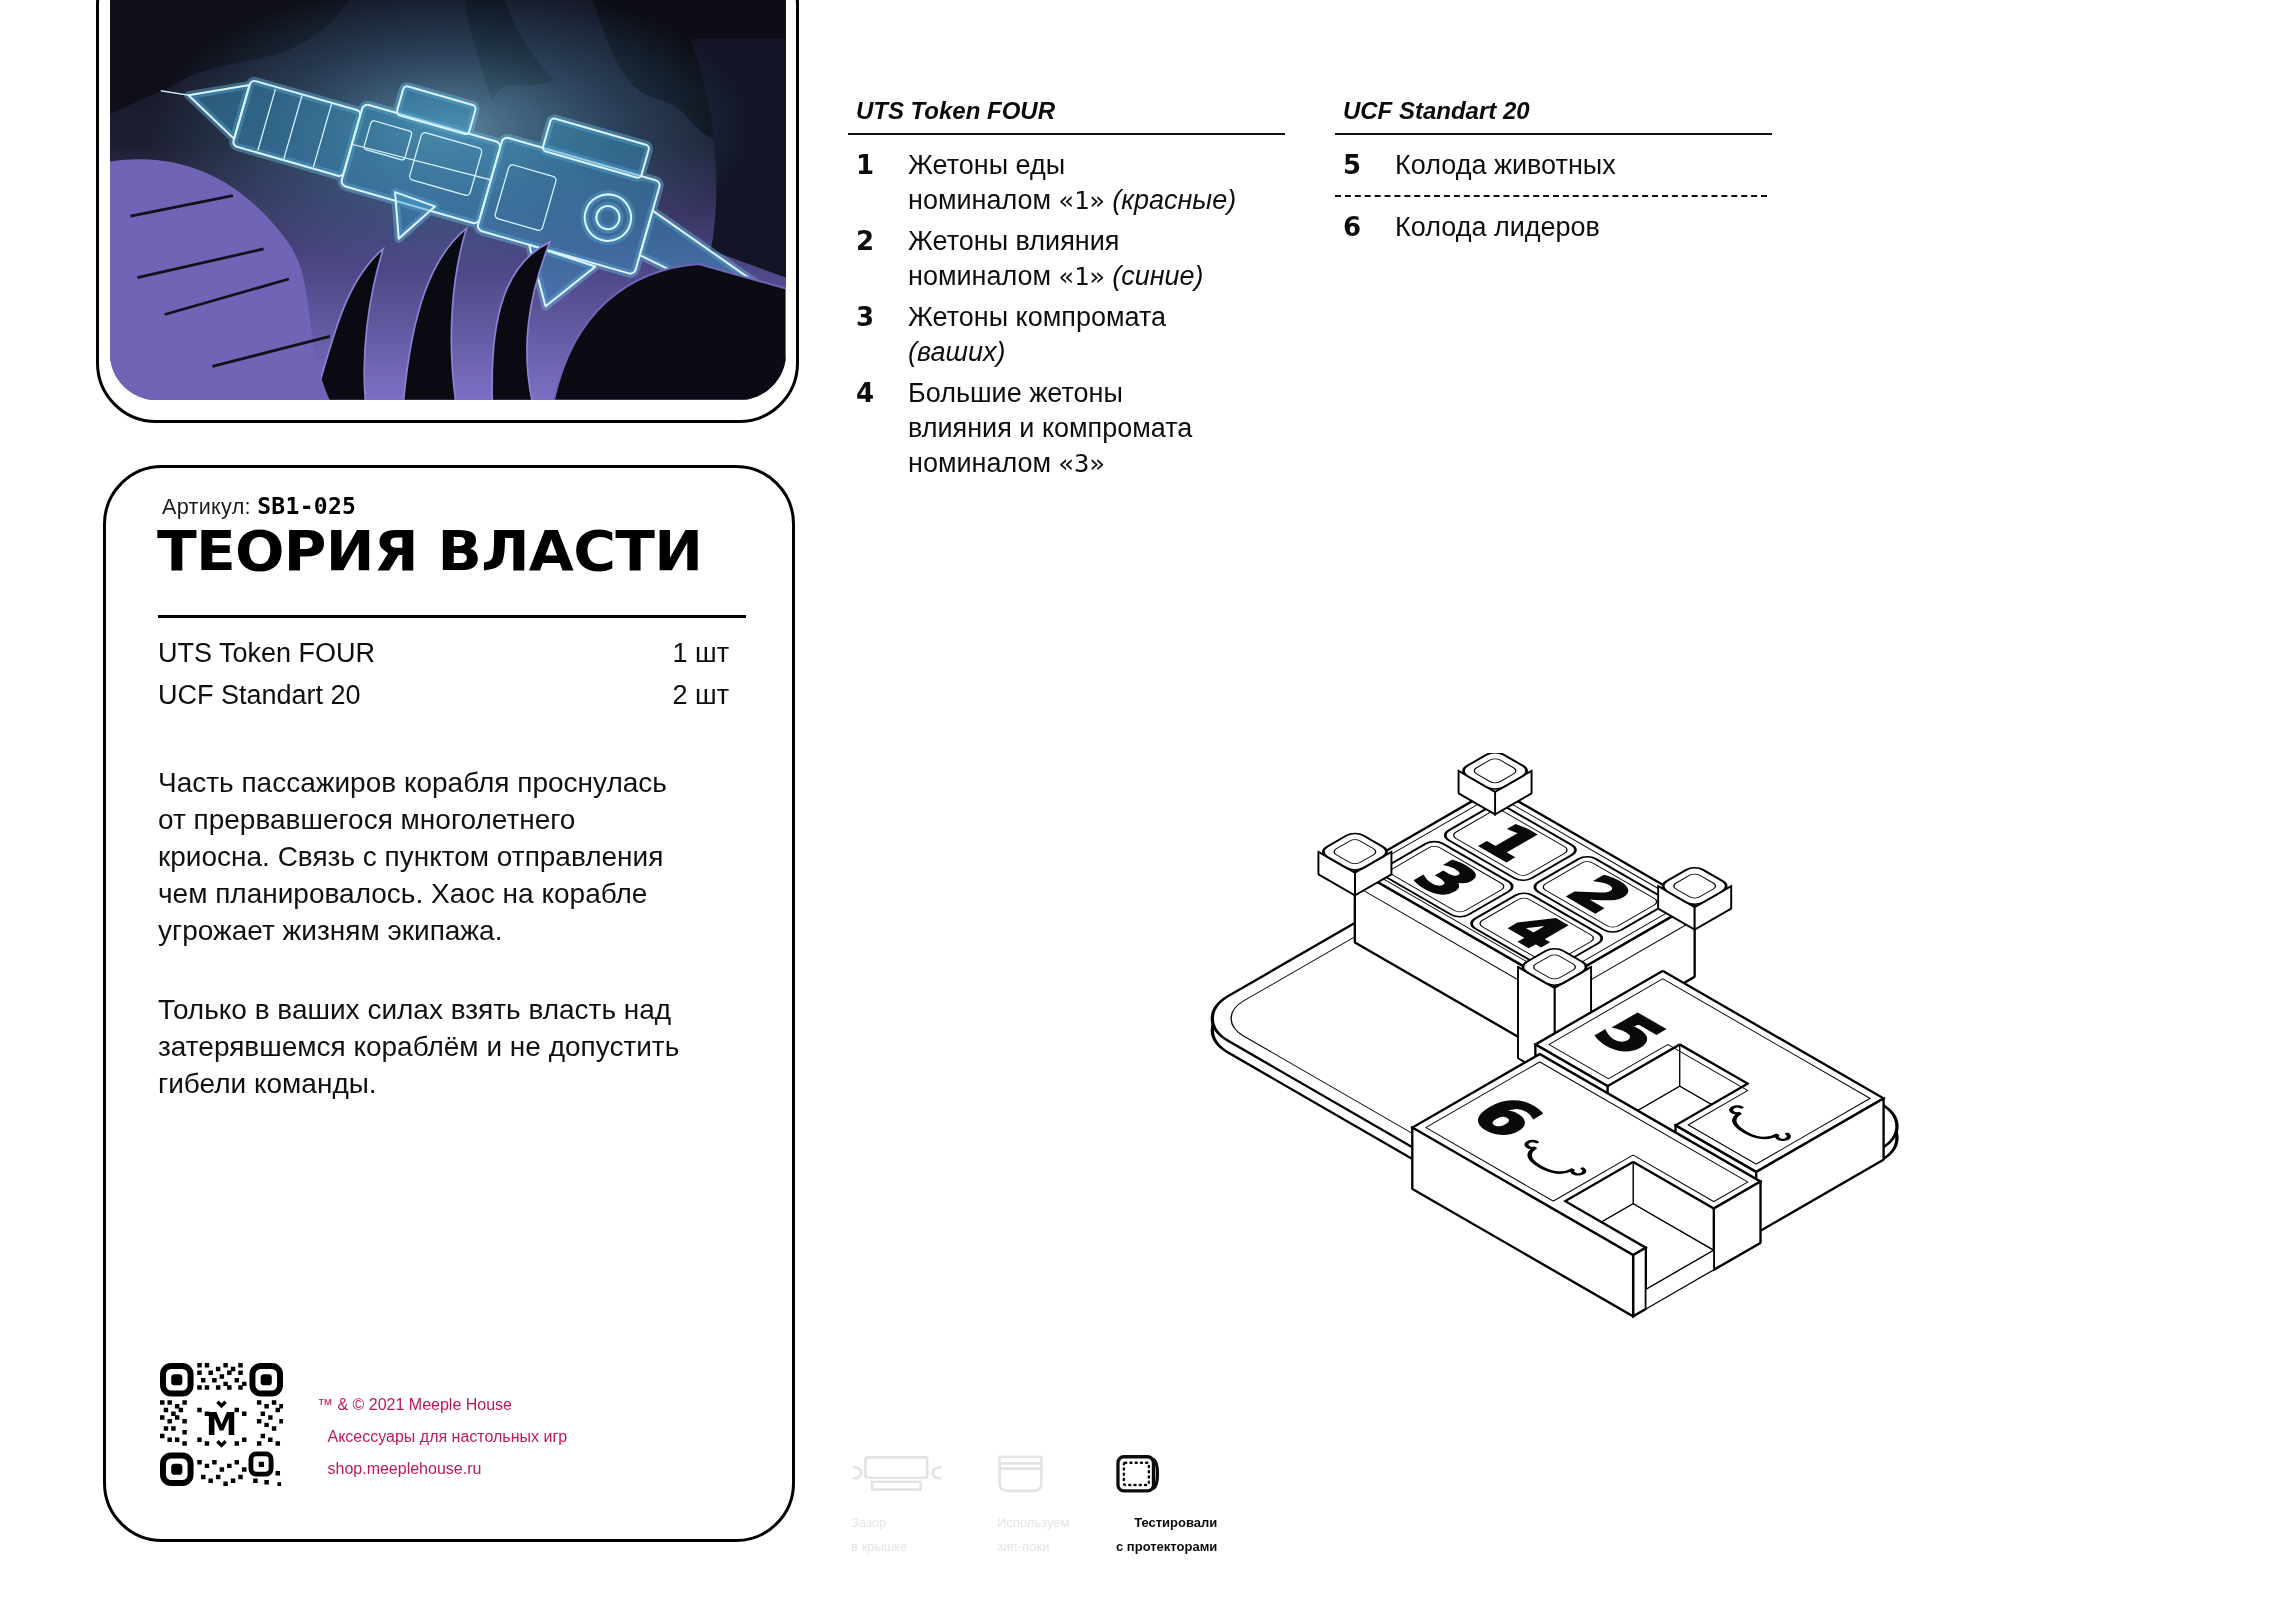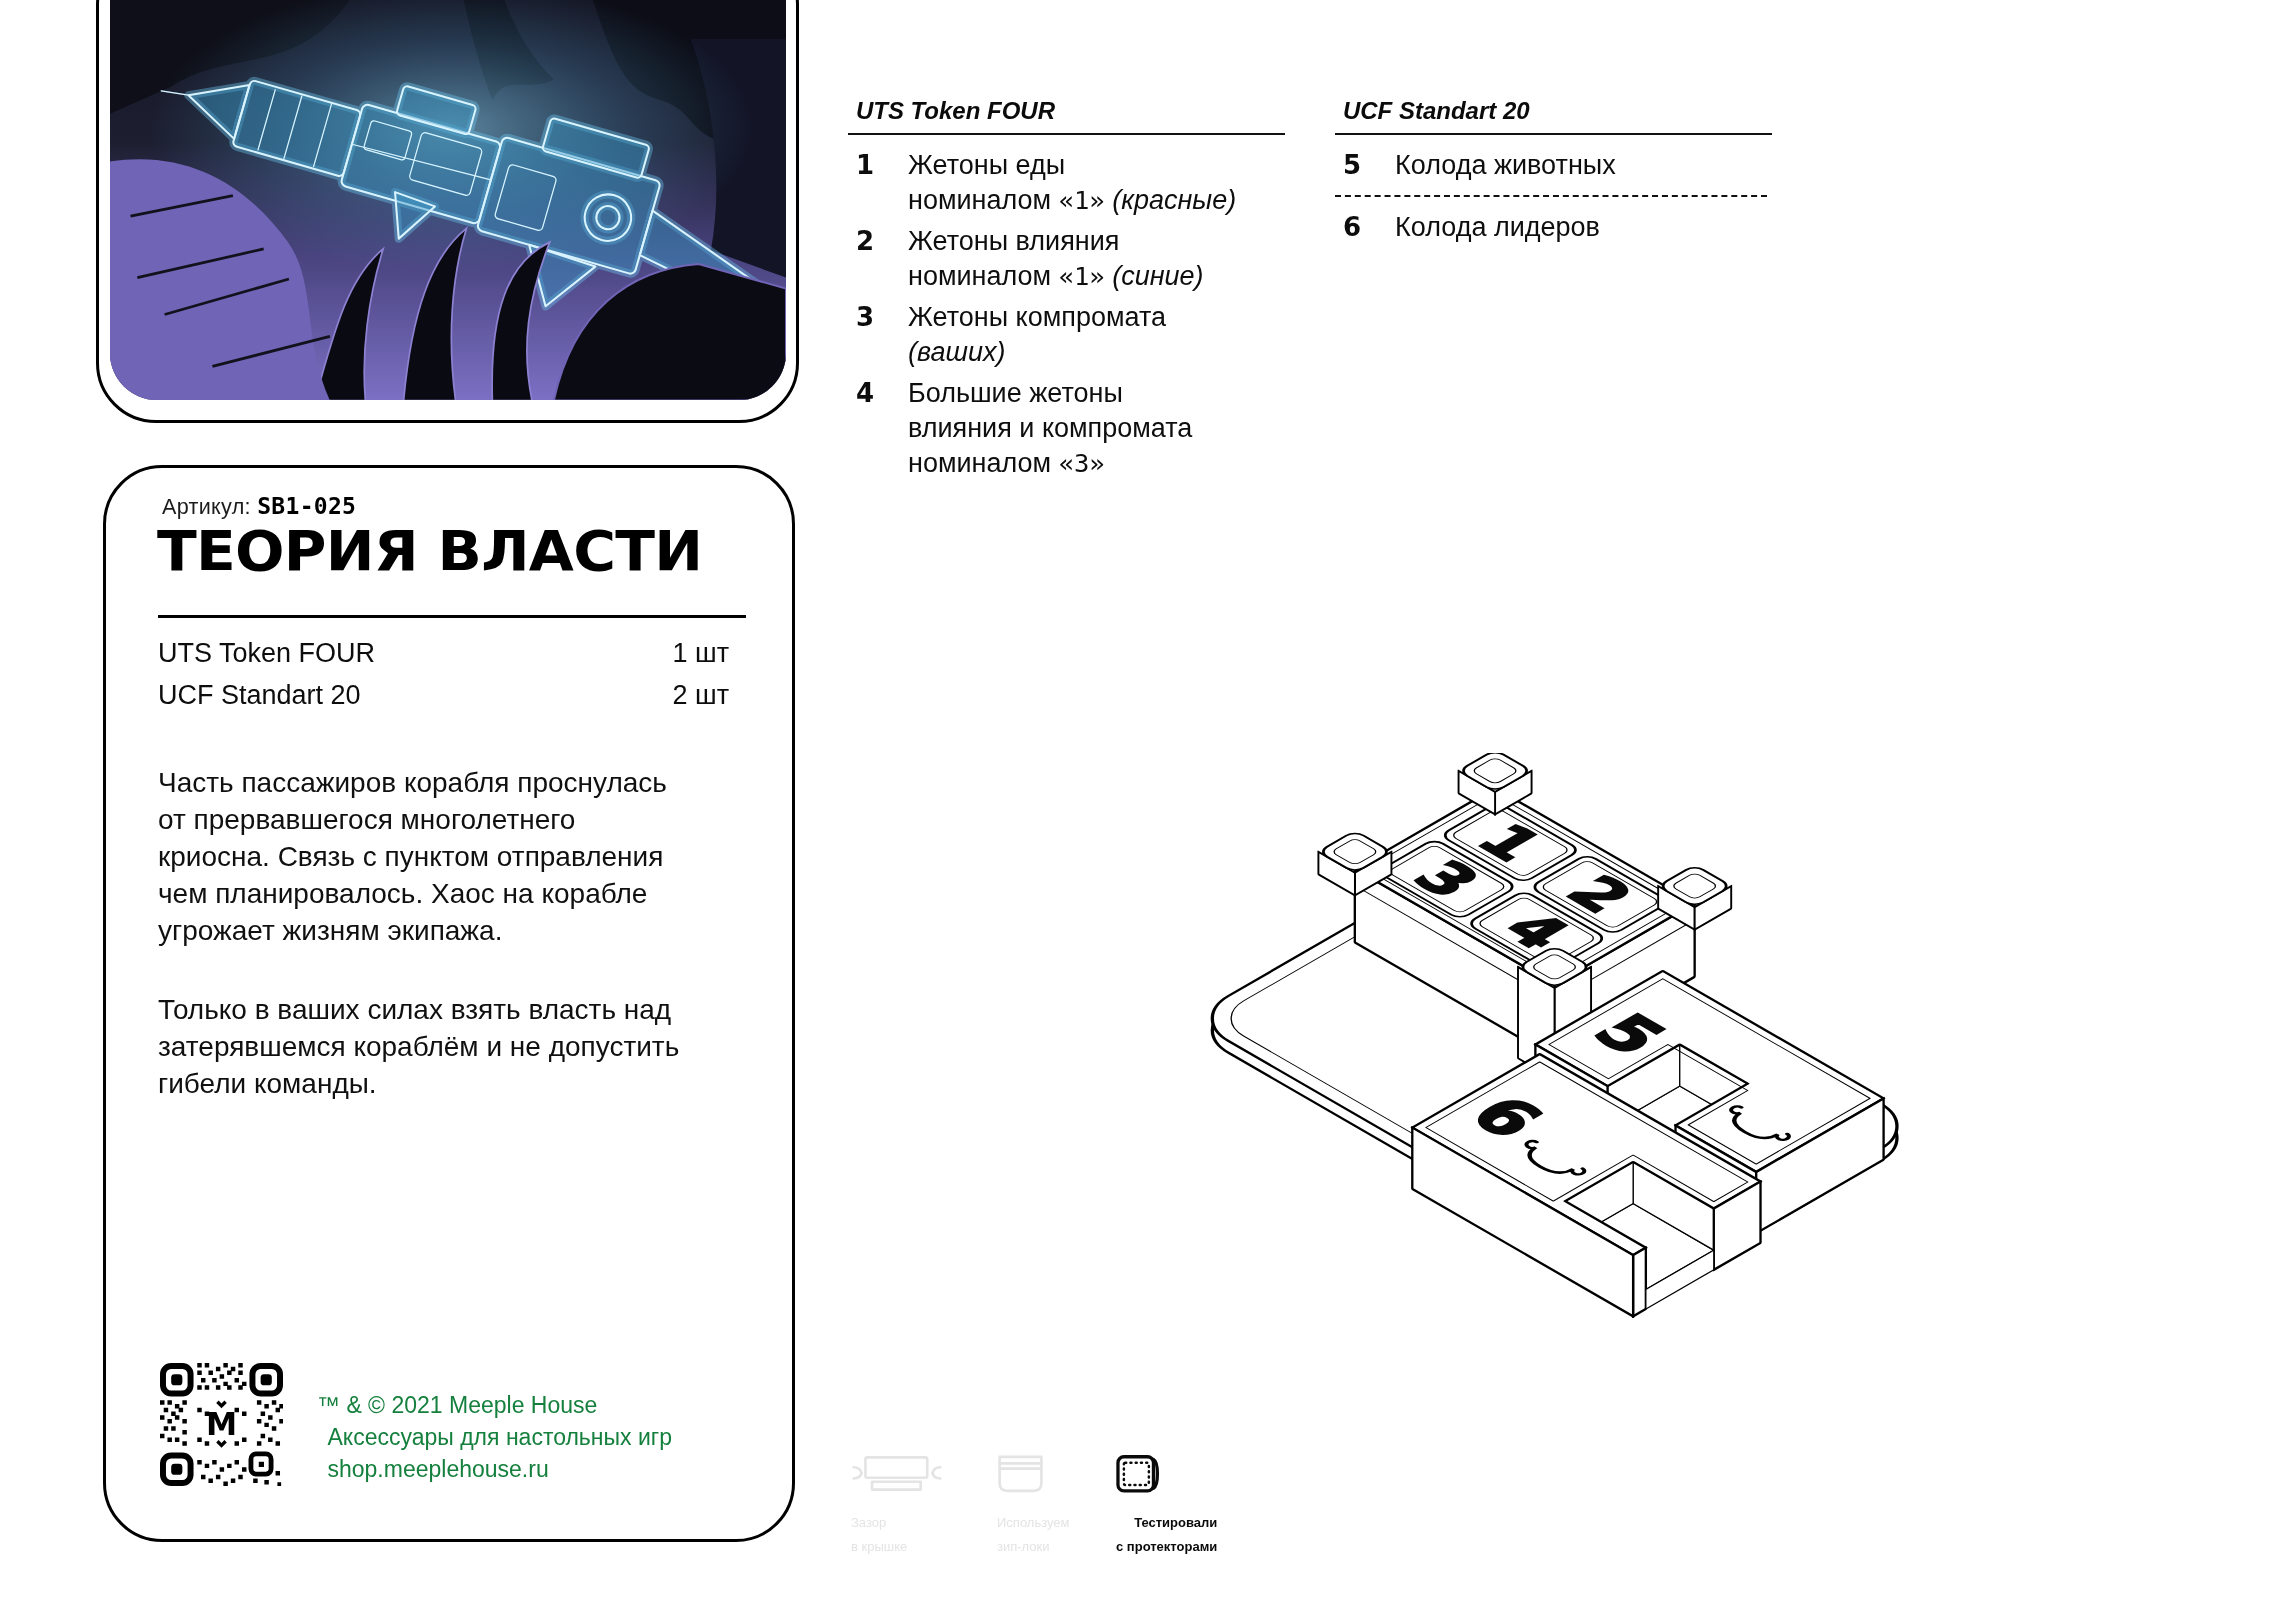--- a/index.html
+++ b/index.html
@@ -23,21 +23,21 @@
   .prod-title{position:absolute;left:51px;top:50px;margin:0;font-family:"DejaVu Sans", sans-serif;
               font-size:56px;font-weight:900;letter-spacing:-0.7px;color:#000;
               transform:scaleX(1.04);transform-origin:0 50%;white-space:nowrap;}
   .rule{position:absolute;left:52px;top:147px;width:588px;height:3.3px;background:#000;}
   .contents{position:absolute;left:52px;top:164px;width:571px;font-size:27px;}
   .contents .row{display:flex;justify-content:space-between;height:42px;align-items:center;}
   .desc{position:absolute;left:52px;width:602px;font-size:28px;line-height:37px;color:#101010;}
   .desc.p1{top:296px;}
   .desc.p2{top:523px;}
   .qr-wrap{position:absolute;left:54px;top:895px;width:123px;height:123px;}
-  .foot{position:absolute;left:211px;top:921px;font-size:23px;line-height:32px;color:#15803d;}
+  .foot{position:absolute;left:211px;top:921px;font-size:16px;line-height:32px;color:#be185d;}
   .foot .ind{padding-left:10.5px;}
 
   
   .col{position:absolute;top:97px;width:437px;}
   .col.c1{left:848px;} .col.c2{left:1335px;}
   .col-h{font-style:italic;font-weight:700;font-size:24px;padding-left:7.9px;color:#0b0b0b;}
   .col-rule{margin-top:7.9px;height:2.6px;background:#111;}
   .plist{margin-top:13px;}
   .pitem{display:grid;grid-template-columns:60px 1fr;margin-bottom:5.9px;}
   .pnum{font-family:"DejaVu Sans", sans-serif;font-weight:700;font-size:26px;padding-left:7.9px;line-height:35px;}

